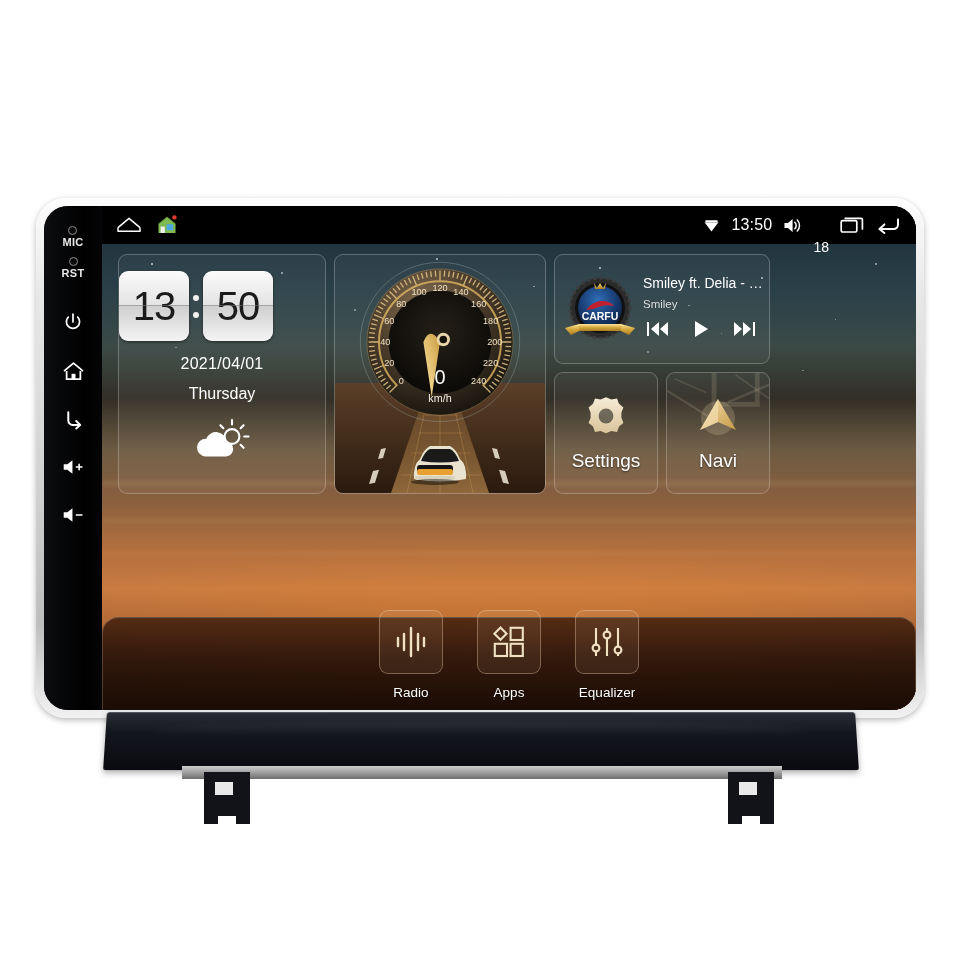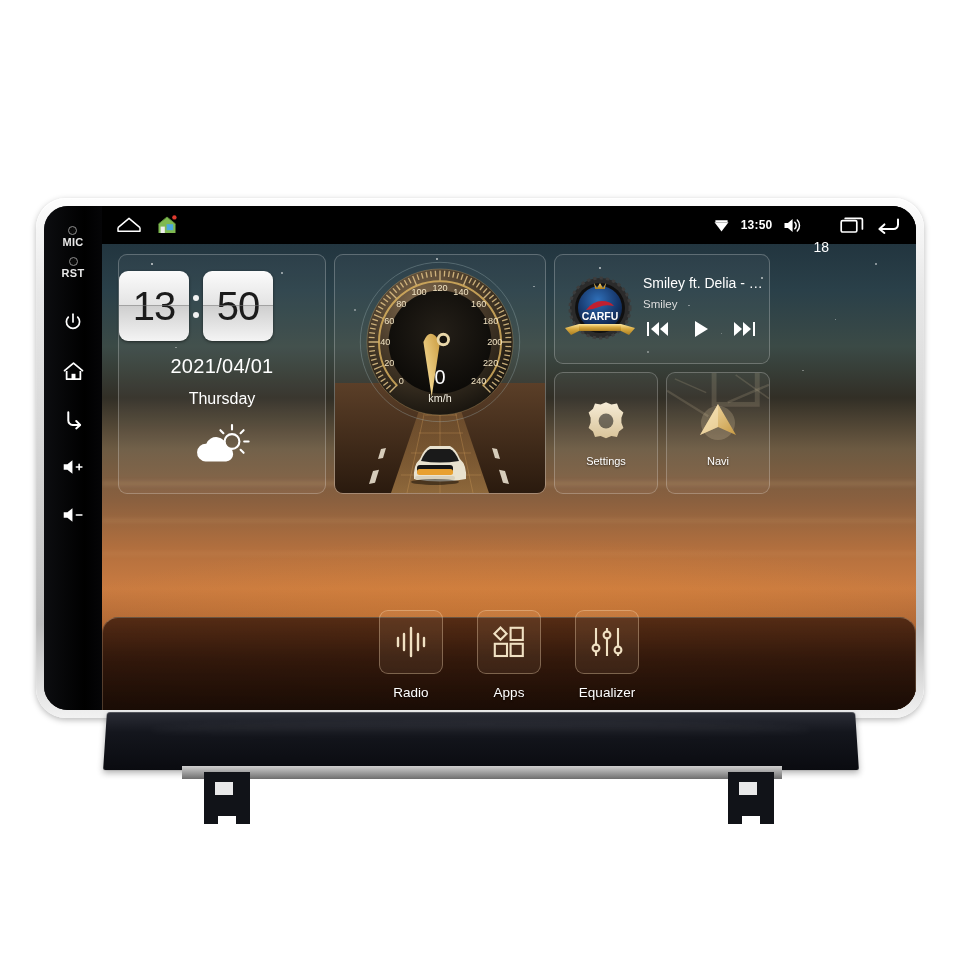--- a/index.html
+++ b/index.html
@@ -47,21 +47,21 @@
     background:#000;overflow:hidden;
   }
 
   
   .statusbar{
     position:absolute;left:0;top:0;width:100%;height:38px;
     background:#000;display:flex;align-items:center;z-index:8;
   }
   .sb-left{display:flex;align-items:center;gap:14px;padding-left:14px;}
   .sb-right{margin-left:auto;display:flex;align-items:center;gap:11px;padding-right:15px;}
-  .sb-time{color:#fff;font-size:12px;font-weight:700;letter-spacing:.2px;}
+  .sb-time{color:#fff;font-size:16px;font-weight:400;letter-spacing:.2px;}
   .sb-vol{color:#fff;font-size:14px;margin-top:43px;}
 
   
   .wall{
     position:absolute;left:0;top:38px;right:0;bottom:0;overflow:hidden;
     background:
       radial-gradient(ellipse 120% 60% at 50% 100%, rgba(255,150,40,.45) 0%, rgba(0,0,0,0) 62%),
       linear-gradient(180deg,
         #22353f 0%,
         #2a4049 10%,
@@ -95,21 +95,21 @@
   .flip{
     position:relative;width:70px;height:70px;border-radius:9px;
     background:linear-gradient(180deg,#fbfbfb 0%,#e4e4e4 48%,#cfcfcf 50%,#f4f4f4 100%);
     box-shadow:0 1px 3px rgba(0,0,0,.5);
     display:flex;align-items:center;justify-content:center;
   }
   .flip::after{content:"";position:absolute;left:0;right:0;top:49%;height:1px;background:rgba(120,120,120,.55);}
   .flip span{font-size:40px;color:#1b1b1b;font-weight:500;line-height:1;letter-spacing:-1px;}
   .colon{display:flex;flex-direction:column;gap:11px;padding:0 1px;}
   .colon i{width:6px;height:6px;border-radius:50%;background:#f2f2f2;display:block;}
-  .cw-date{text-align:center;color:#fff;font-size:20px;margin-top:14px;letter-spacing:.3px;}
+  .cw-date{text-align:center;color:#fff;font-size:16px;margin-top:14px;letter-spacing:.3px;}
   .cw-day{text-align:center;color:#fff;font-size:16px;margin-top:12px;}
   .cw-weather{display:flex;justify-content:center;margin-top:14px;}
 
   
   #speedo-widget{left:232px;top:10px;width:212px;height:240px;overflow:hidden;}
   .speedo{position:absolute;left:50%;top:4px;transform:translateX(-50%);width:166px;height:166px;}
   .road{position:absolute;left:0;right:0;bottom:0;height:110px;overflow:hidden;}
 
   
   #music-widget{left:452px;top:10px;width:216px;height:110px;}
@@ -118,21 +118,21 @@
   .mw-txt{flex:1;min-width:0;padding-left:4px;}
   .mw-title{color:#fff;font-size:14px;white-space:nowrap;overflow:hidden;text-overflow:ellipsis;}
   .mw-artist{color:#dcdcdc;font-size:11.5px;margin-top:7px;}
   .mw-ctrls{display:flex;align-items:center;justify-content:space-between;margin-top:9px;padding:0 6px 0 2px;}
   .mw-ctrls div{cursor:pointer;}
 
   
   #settings-tile{left:452px;top:128px;width:104px;height:122px;}
   #navi-tile{left:564px;top:128px;width:104px;height:122px;overflow:hidden;}
   .tile-in{position:relative;z-index:2;height:100%;display:flex;flex-direction:column;align-items:center;justify-content:center;}
-  .tile-lbl{color:#fff;font-size:11px;margin-top:12px;text-shadow:0 1px 2px rgba(0,0,0,.6);}
+  .tile-lbl{color:#fff;font-size:19px;margin-top:12px;text-shadow:0 1px 2px rgba(0,0,0,.6);}
   .navimap{position:absolute;inset:0;z-index:1;opacity:.5;}
 
   
   .dock{
     position:absolute;left:0;right:0;bottom:0;height:92px;
     border-top-left-radius:16px;border-top-right-radius:16px;
     background:linear-gradient(180deg,rgba(70,34,16,.88) 0%,rgba(45,21,10,.95) 45%,rgba(26,12,5,1) 100%);
     border-top:1px solid rgba(255,220,180,.35);
     border-left:1px solid rgba(255,220,180,.22);
     border-right:1px solid rgba(255,220,180,.22);

